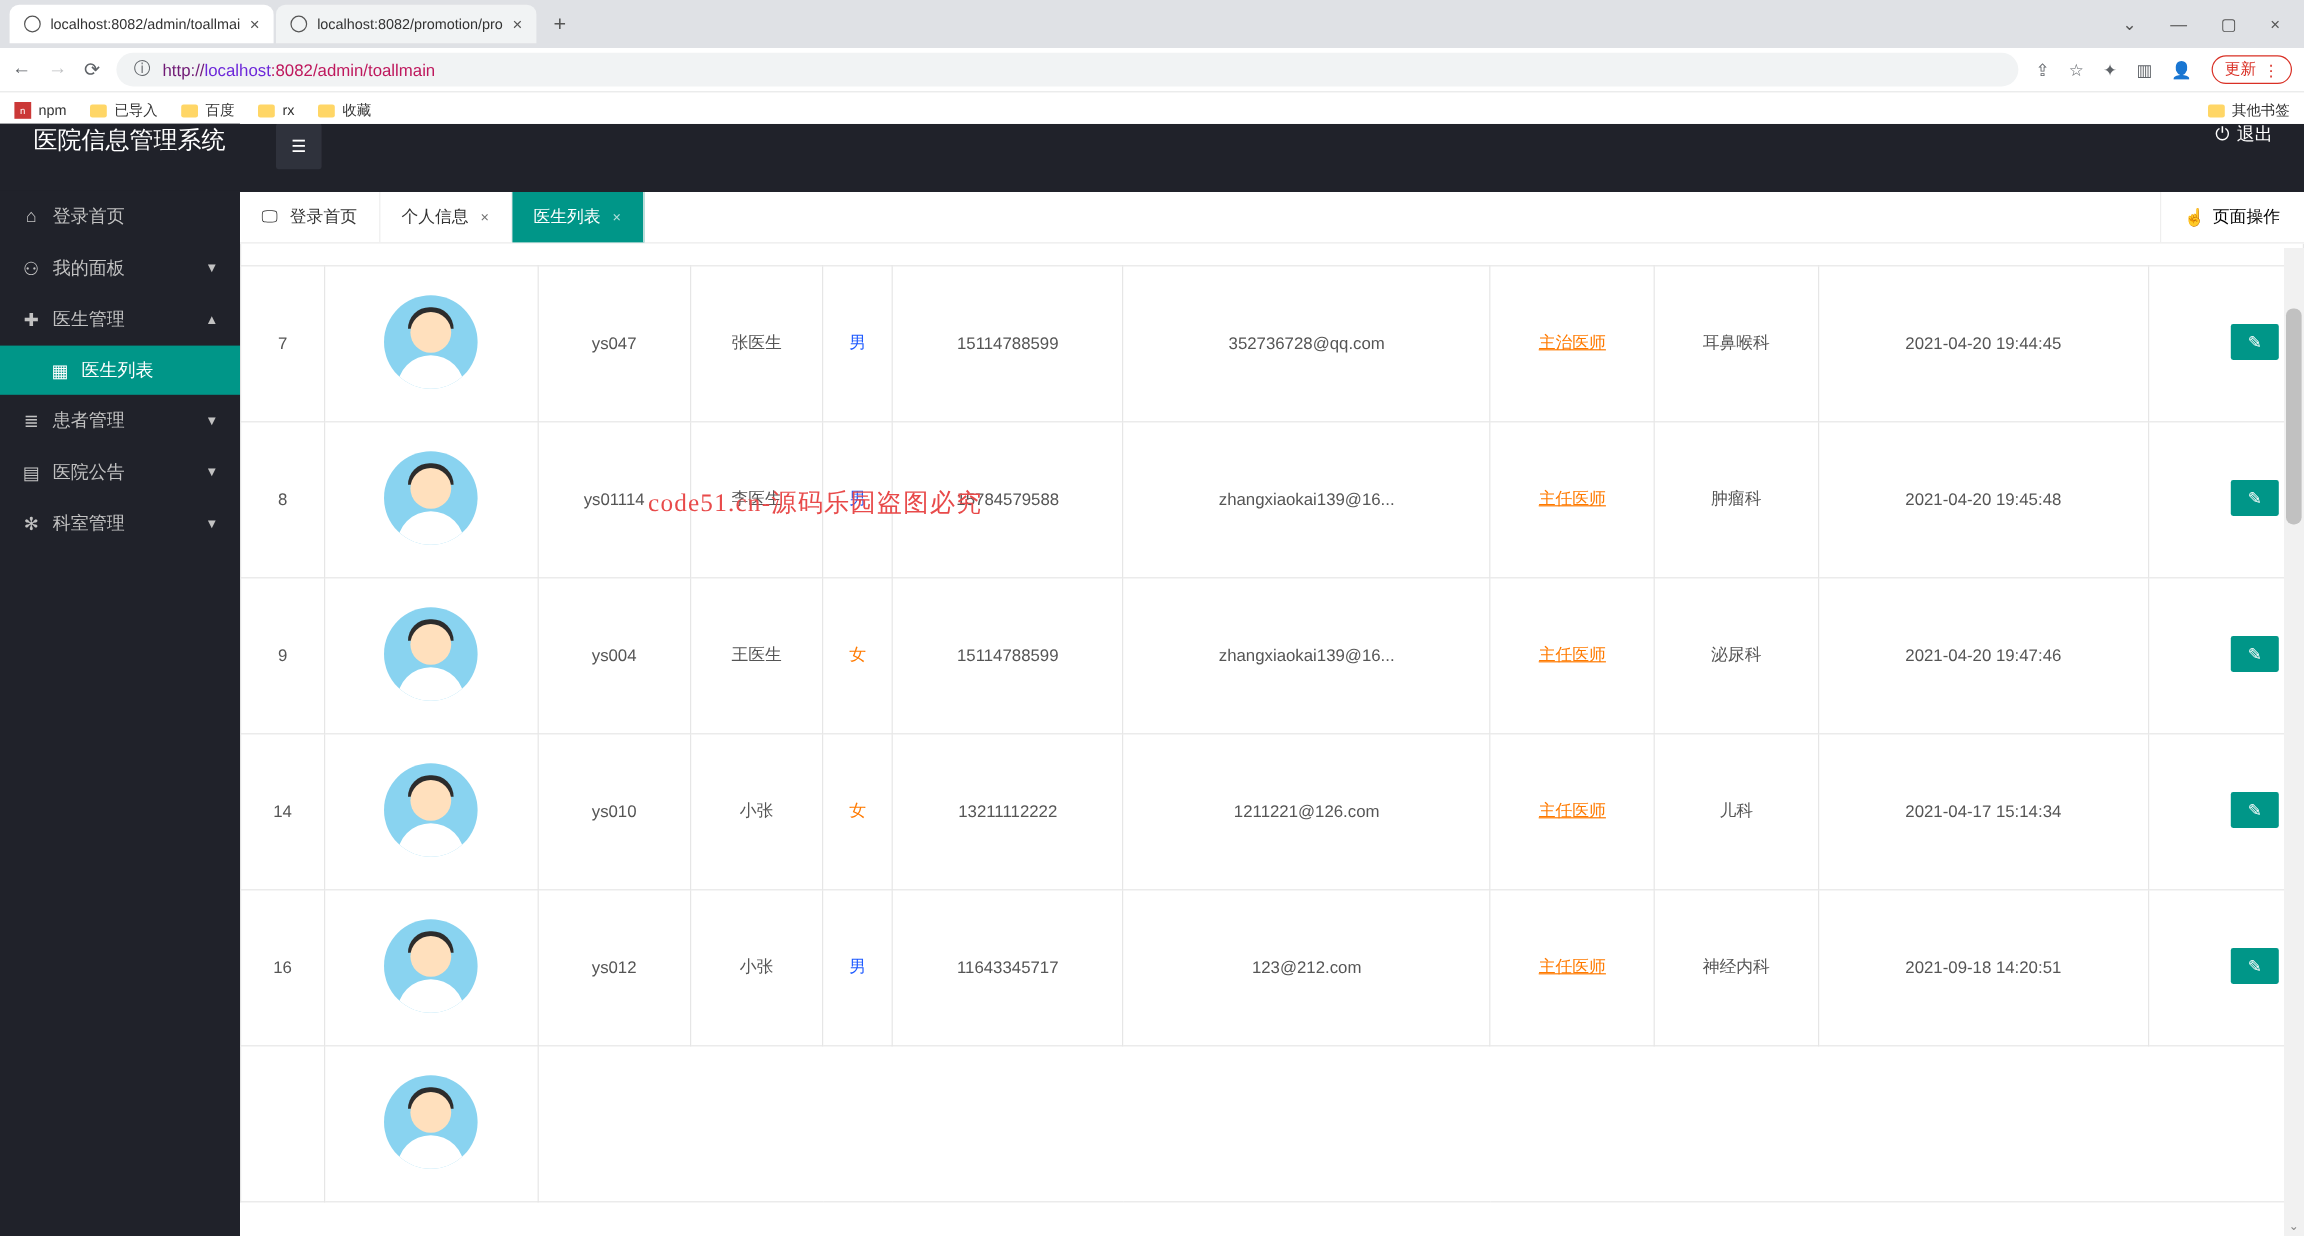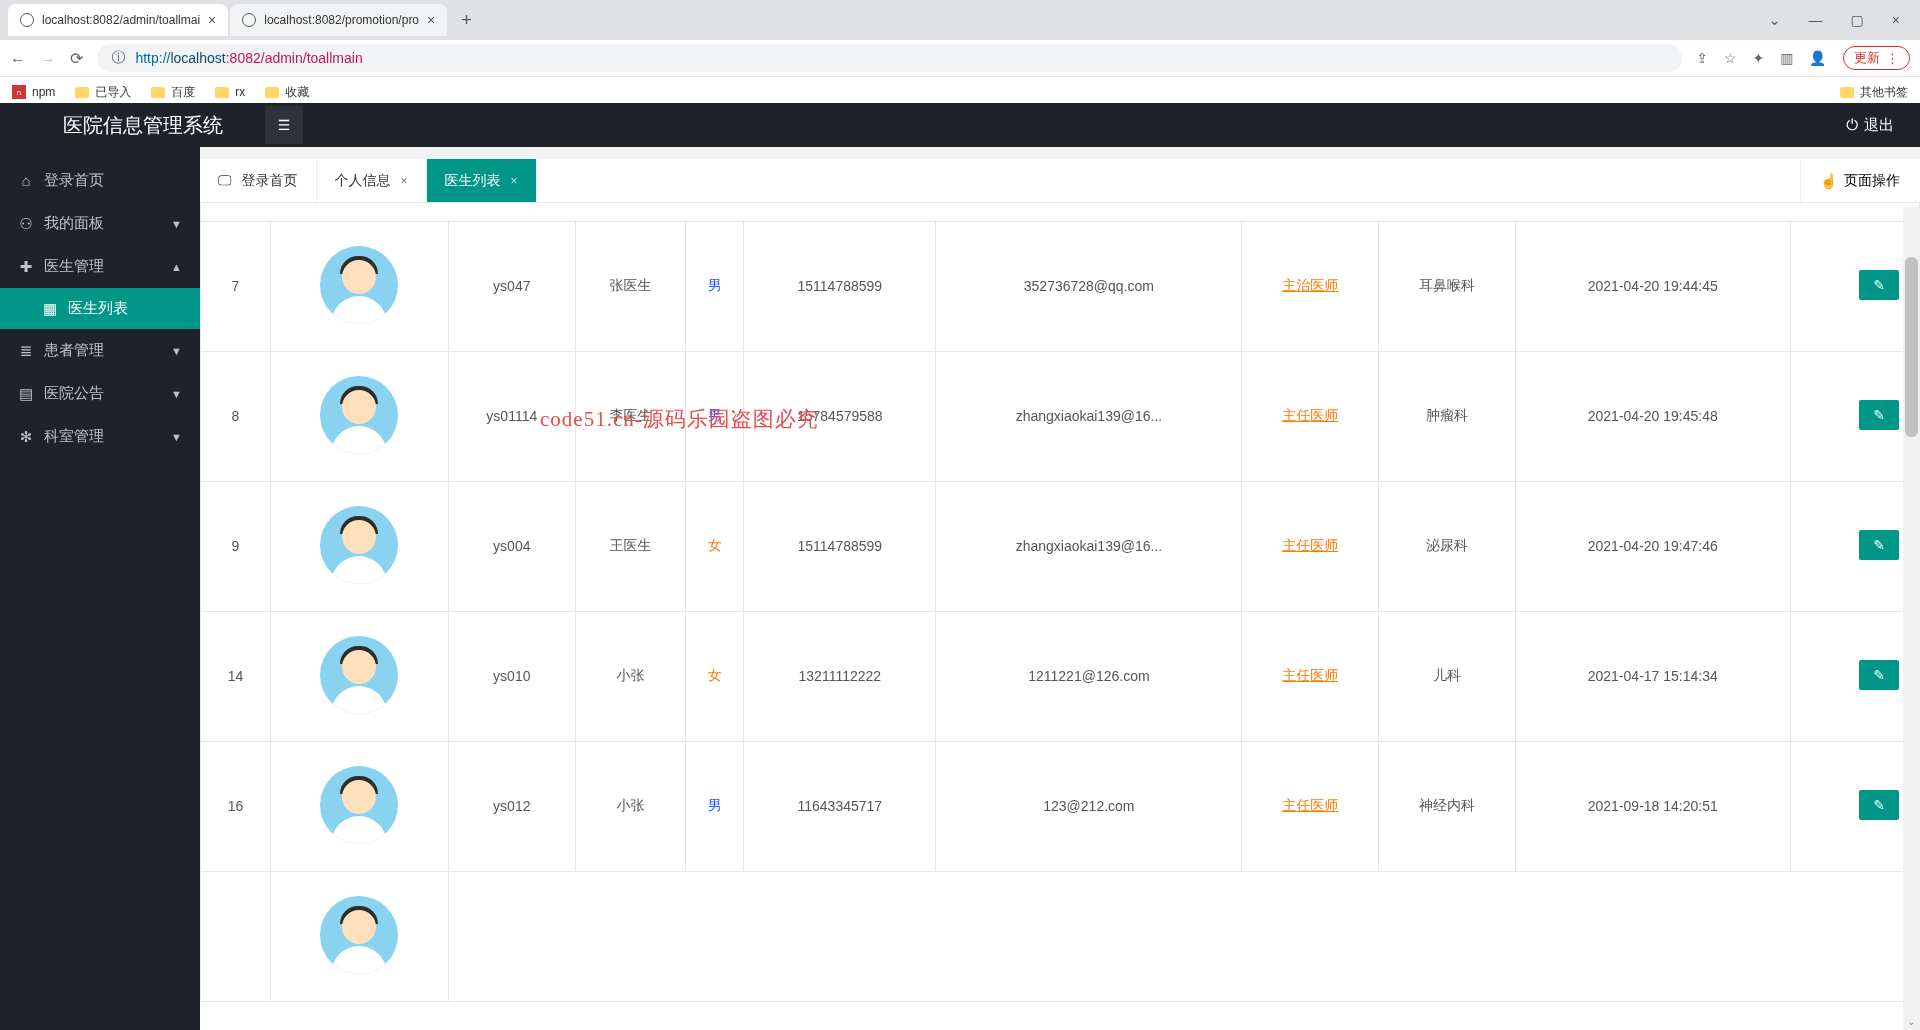--- a/index.html
+++ b/index.html
@@ -21,21 +21,21 @@
 .right-icons { display: flex; gap: 16px; align-items: center; color: #5f6368; }
 .update-btn { border: 1px solid #d93025; color: #d93025; border-radius: 14px; padding: 2px 10px; font-size: 13px; display:flex; align-items:center; gap:6px; }
 .bookmark-bar { display: flex; align-items: center; background: #fff; height: 31px; padding: 0 12px; gap: 20px; font-size: 12px; color: #333; border-top: 1px solid #e8e8e8; }
 .bm-item { display: flex; align-items: center; gap: 6px; cursor: pointer; }
 .bm-folder { width: 14px; height: 11px; background: #ffd666; border-radius: 2px; }
 .bm-npm { width: 14px; height: 14px; background: #cb3837; color: #fff; font-size: 8px; display: flex; align-items: center; justify-content: center; }
 .bm-right { margin-left: auto; }
 
 
 .app { display: flex; height: calc(100vh - 103px); }
-.topbar { position: fixed; top: 103px; left: 0; right: 0; height: 44px; background: #20222a; display: flex; align-items: center; z-index: 10; margin-left: 35px; }
+.topbar { position: fixed; top: 103px; left: 0; right: 0; height: 56px; background: #20222a; display: flex; align-items: flex-start; z-index: 10; }
 .brand { color: #fff; font-size: 20px; padding: 0 28px; width: 230px; }
 .menu-toggle { width: 38px; height: 38px; background: #2f323c; display: flex; align-items: center; justify-content: center; color: #fff; cursor: pointer; border-radius: 2px; }
 .logout { margin-left: auto; color: #fff; padding: 0 26px; display: flex; align-items: center; gap: 6px; cursor: pointer; font-size: 15px; }
 
 .sidebar { width: 200px; background: #20222a; padding-top: 56px; height: 100%; }
 .side-item { display: flex; align-items: center; color: #c2c2c2; padding: 12px 18px; cursor: pointer; gap: 10px; font-size: 15px; }
 .side-item .chev { margin-left: auto; font-size: 11px; }
 .side-sub { background: #009688; color: #fff; padding: 11px 18px 11px 42px; display: flex; align-items: center; gap: 10px; cursor: pointer; font-size: 15px; }
 .side-icon { width: 16px; display: inline-flex; justify-content: center; }
 
@@ -88,21 +88,21 @@
       <span>▢</span>
       <span>×</span>
     </div>
   </div>
   <div class="address-bar-row">
     <span class="nav-btn">←</span>
     <span class="nav-btn" style="opacity:.4">→</span>
     <span class="nav-btn">⟳</span>
     <div class="address-bar">
       <span class="addr-info">ⓘ</span>
-      <span><span style="color:#0369a1">http://</span><span style="color:#0c4a6e">localhost</span><span style="color:#be185d">:8082/admin/toallmain</span></span>
+      <span><span style="color:#701a75">http://</span><span style="color:#6d28d9">localhost</span><span style="color:#be185d">:8082/admin/toallmain</span></span>
     </div>
     <div class="right-icons">
       <span>⇪</span>
       <span>☆</span>
       <span>✦</span>
       <span>▥</span>
       <span>👤</span>
       <span class="update-btn">
           <span>更新</span>
           <span>⋮</span>

